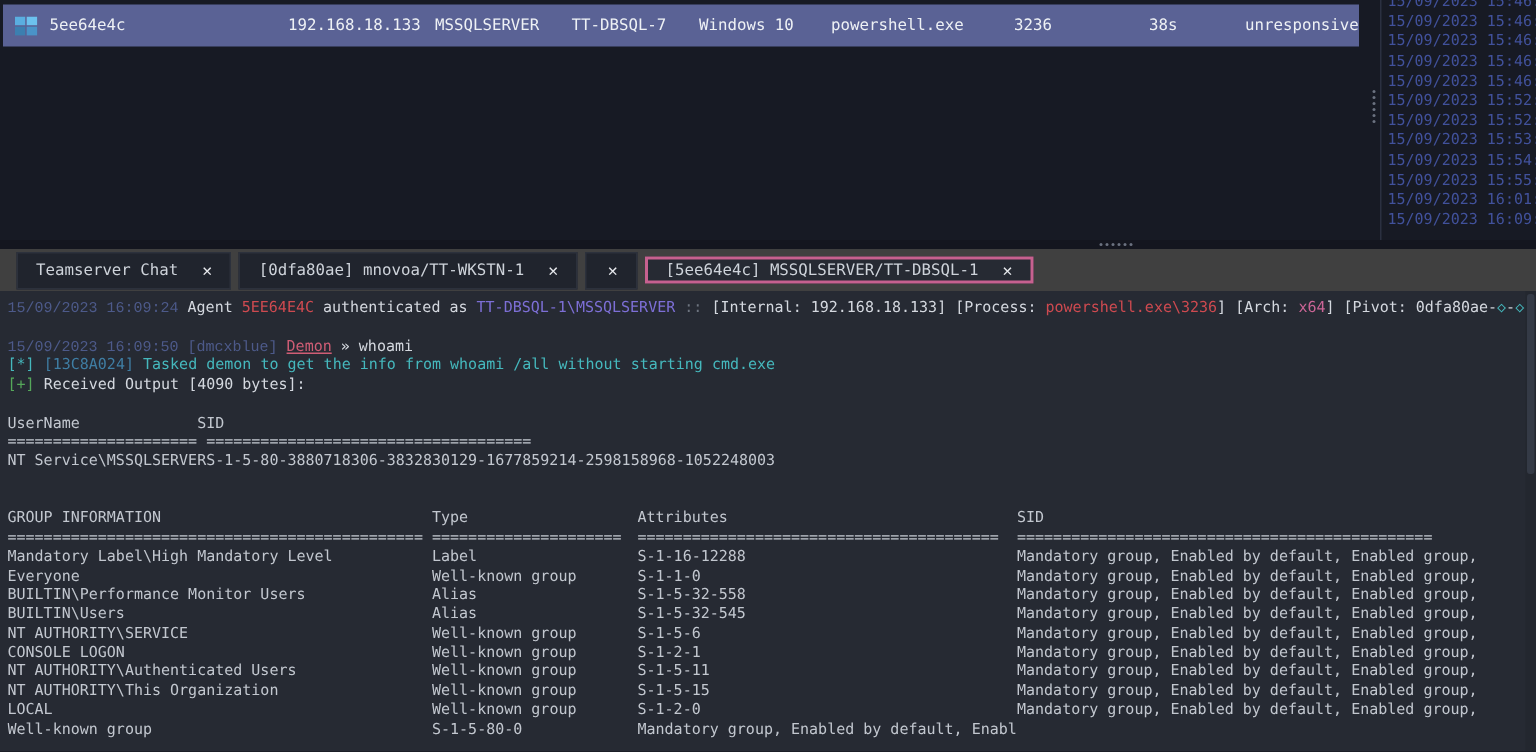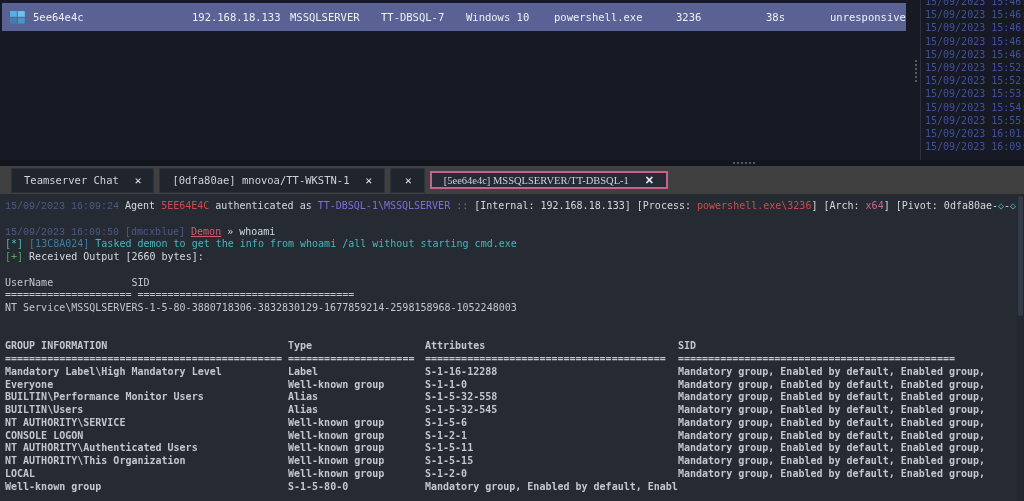--- a/index.html
+++ b/index.html
@@ -31,40 +31,40 @@
   
   .hsplitter { height:6px; background:#14161f; position:relative; cursor:row-resize; }
   .hsplitter .dots { position:absolute; left:733px; top:2px; height:2px; }
 
   .tab-bar { height:28px; background:#404040; display:flex; align-items:center; padding-left:11px; }
   .tab {
     height:25px; margin-right:5px; padding:0 12px; display:flex; align-items:center; gap:14px;
     background:#20242d; border:1px solid #2c313c; color:#ced3da; font-size:10.5px;
     white-space:pre; cursor:pointer;
   }
-  .tab.active { background:#262a33; border:2px solid #c7618f; height:18px;font-family:Liberation Serif, serif; }
+  .tab.active { background:#262a33; border:2px solid #c7618f; height:18px; }
   .tab-close { color:#e8eaee; font-size:11px; font-weight:bold; cursor:pointer; padding-left:2px; }
 
   
   .console { flex:1; background:#262a33; padding:6px 0 0 5px; overflow:hidden; position:relative; }
   .cline { height:12.75px; line-height:12.75px; font-size:10px; white-space:pre; overflow:hidden; color:#d4d8df; }
   .c-fg { color:#d4d8df; }
   .c-out { color:#c2c7cf; }
   .c-dim { color:#4d5a8a;font-family:Liberation Mono, monospace; }
   .c-gray { color:#6e7580; }
   .c-red { color:#ce4a50; }
   .c-purple { color:#7d6fd6;margin-top:20px; }
   .c-pink { color:#cb6596; }
   .c-cyan { color:#45b8bd; }
   .c-dimcyan { color:#3f7da3; }
   .c-green { color:#55a75a; }
   .c-demon { color:#cf5d75; text-decoration:underline; }
 
   .group-table { display:grid; grid-template-columns:283px 137px 253px 1fr; }
-  .gcell { height:12.75px; line-height:12.75px; font-size:10px; white-space:pre; overflow:hidden; color:#c2c7cf;font-weight:bold; }
+  .gcell { height:12.75px; line-height:12.75px; font-size:10px; white-space:pre; overflow:hidden; color:#c2c7cf; }
 
   .console-scrollbar { position:absolute; right:0; top:0; bottom:0; width:7px; background:#23272f; }
   .console-scrollbar .thumb { position:absolute; top:2px; right:1px; width:5px; height:120px; background:#343a46; border-radius:2px; }
 </style>
 </head>
 <body>
 
 <div id="root">
 
   <div class="top-section">
@@ -127,21 +127,21 @@
       <div class="tab"><span class="tab-close">✕</span></div>
       <div class="tab active"><span>[5ee64e4c] MSSQLSERVER/TT-DBSQL-1</span><span class="tab-close">✕</span></div>
     </div>
 
   <div class="console">
     <div id="console-lines">
         <div class="cline"><span class="c-dim">15/09/2023 16:09:24 </span><span class="c-fg">Agent </span><span class="c-red">5EE64E4C</span><span class="c-fg"> authenticated as </span><span class="c-purple">TT-DBSQL-1\MSSQLSERVER</span><span class="c-gray"> :: </span><span class="c-fg">[Internal: 192.168.18.133] [Process: </span><span class="c-red">powershell.exe\3236</span><span class="c-fg">] [Arch: </span><span class="c-pink">x64</span><span class="c-fg">] [Pivot: 0dfa80ae-</span><span class="c-cyan">◇</span><span class="c-fg">-</span><span class="c-cyan">◇</span><span class="c-fg">-5ee64e4c]</span></div>
         <div class="cline">&nbsp;</div>
         <div class="cline"><span class="c-dim">15/09/2023 16:09:50 </span><span class="c-dim">[dmcxblue] </span><span class="c-demon">Demon</span><span class="c-fg"> » whoami</span></div>
         <div class="cline"><span class="c-cyan">[*] </span><span class="c-dimcyan">[13C8A024] </span><span class="c-cyan">Tasked demon to get the info from whoami /all without starting cmd.exe</span></div>
-        <div class="cline"><span class="c-green">[+] </span><span class="c-fg">Received Output [2660 bytes]:</span></div>
+        <div class="cline"><span class="c-green">[+] </span><span class="c-fg">Received Output [4090 bytes]:</span></div>
         <div class="cline">&nbsp;</div>
         <div class="cline"><span class="c-out">UserName             SID</span></div>
         <div class="cline"><span class="c-out">===================== ====================================</span></div>
         <div class="cline"><span class="c-out">NT Service\MSSQLSERVER</span><span class="c-out">S-1-5-80-3880718306-3832830129-1677859214-2598158968-1052248003</span></div>
         <div class="cline">&nbsp;</div>
         <div class="cline">&nbsp;</div>
       </div>
     <div class="group-table" id="group-table">
         <div class="gcell">GROUP INFORMATION</div>
         <div class="gcell">Type</div>

